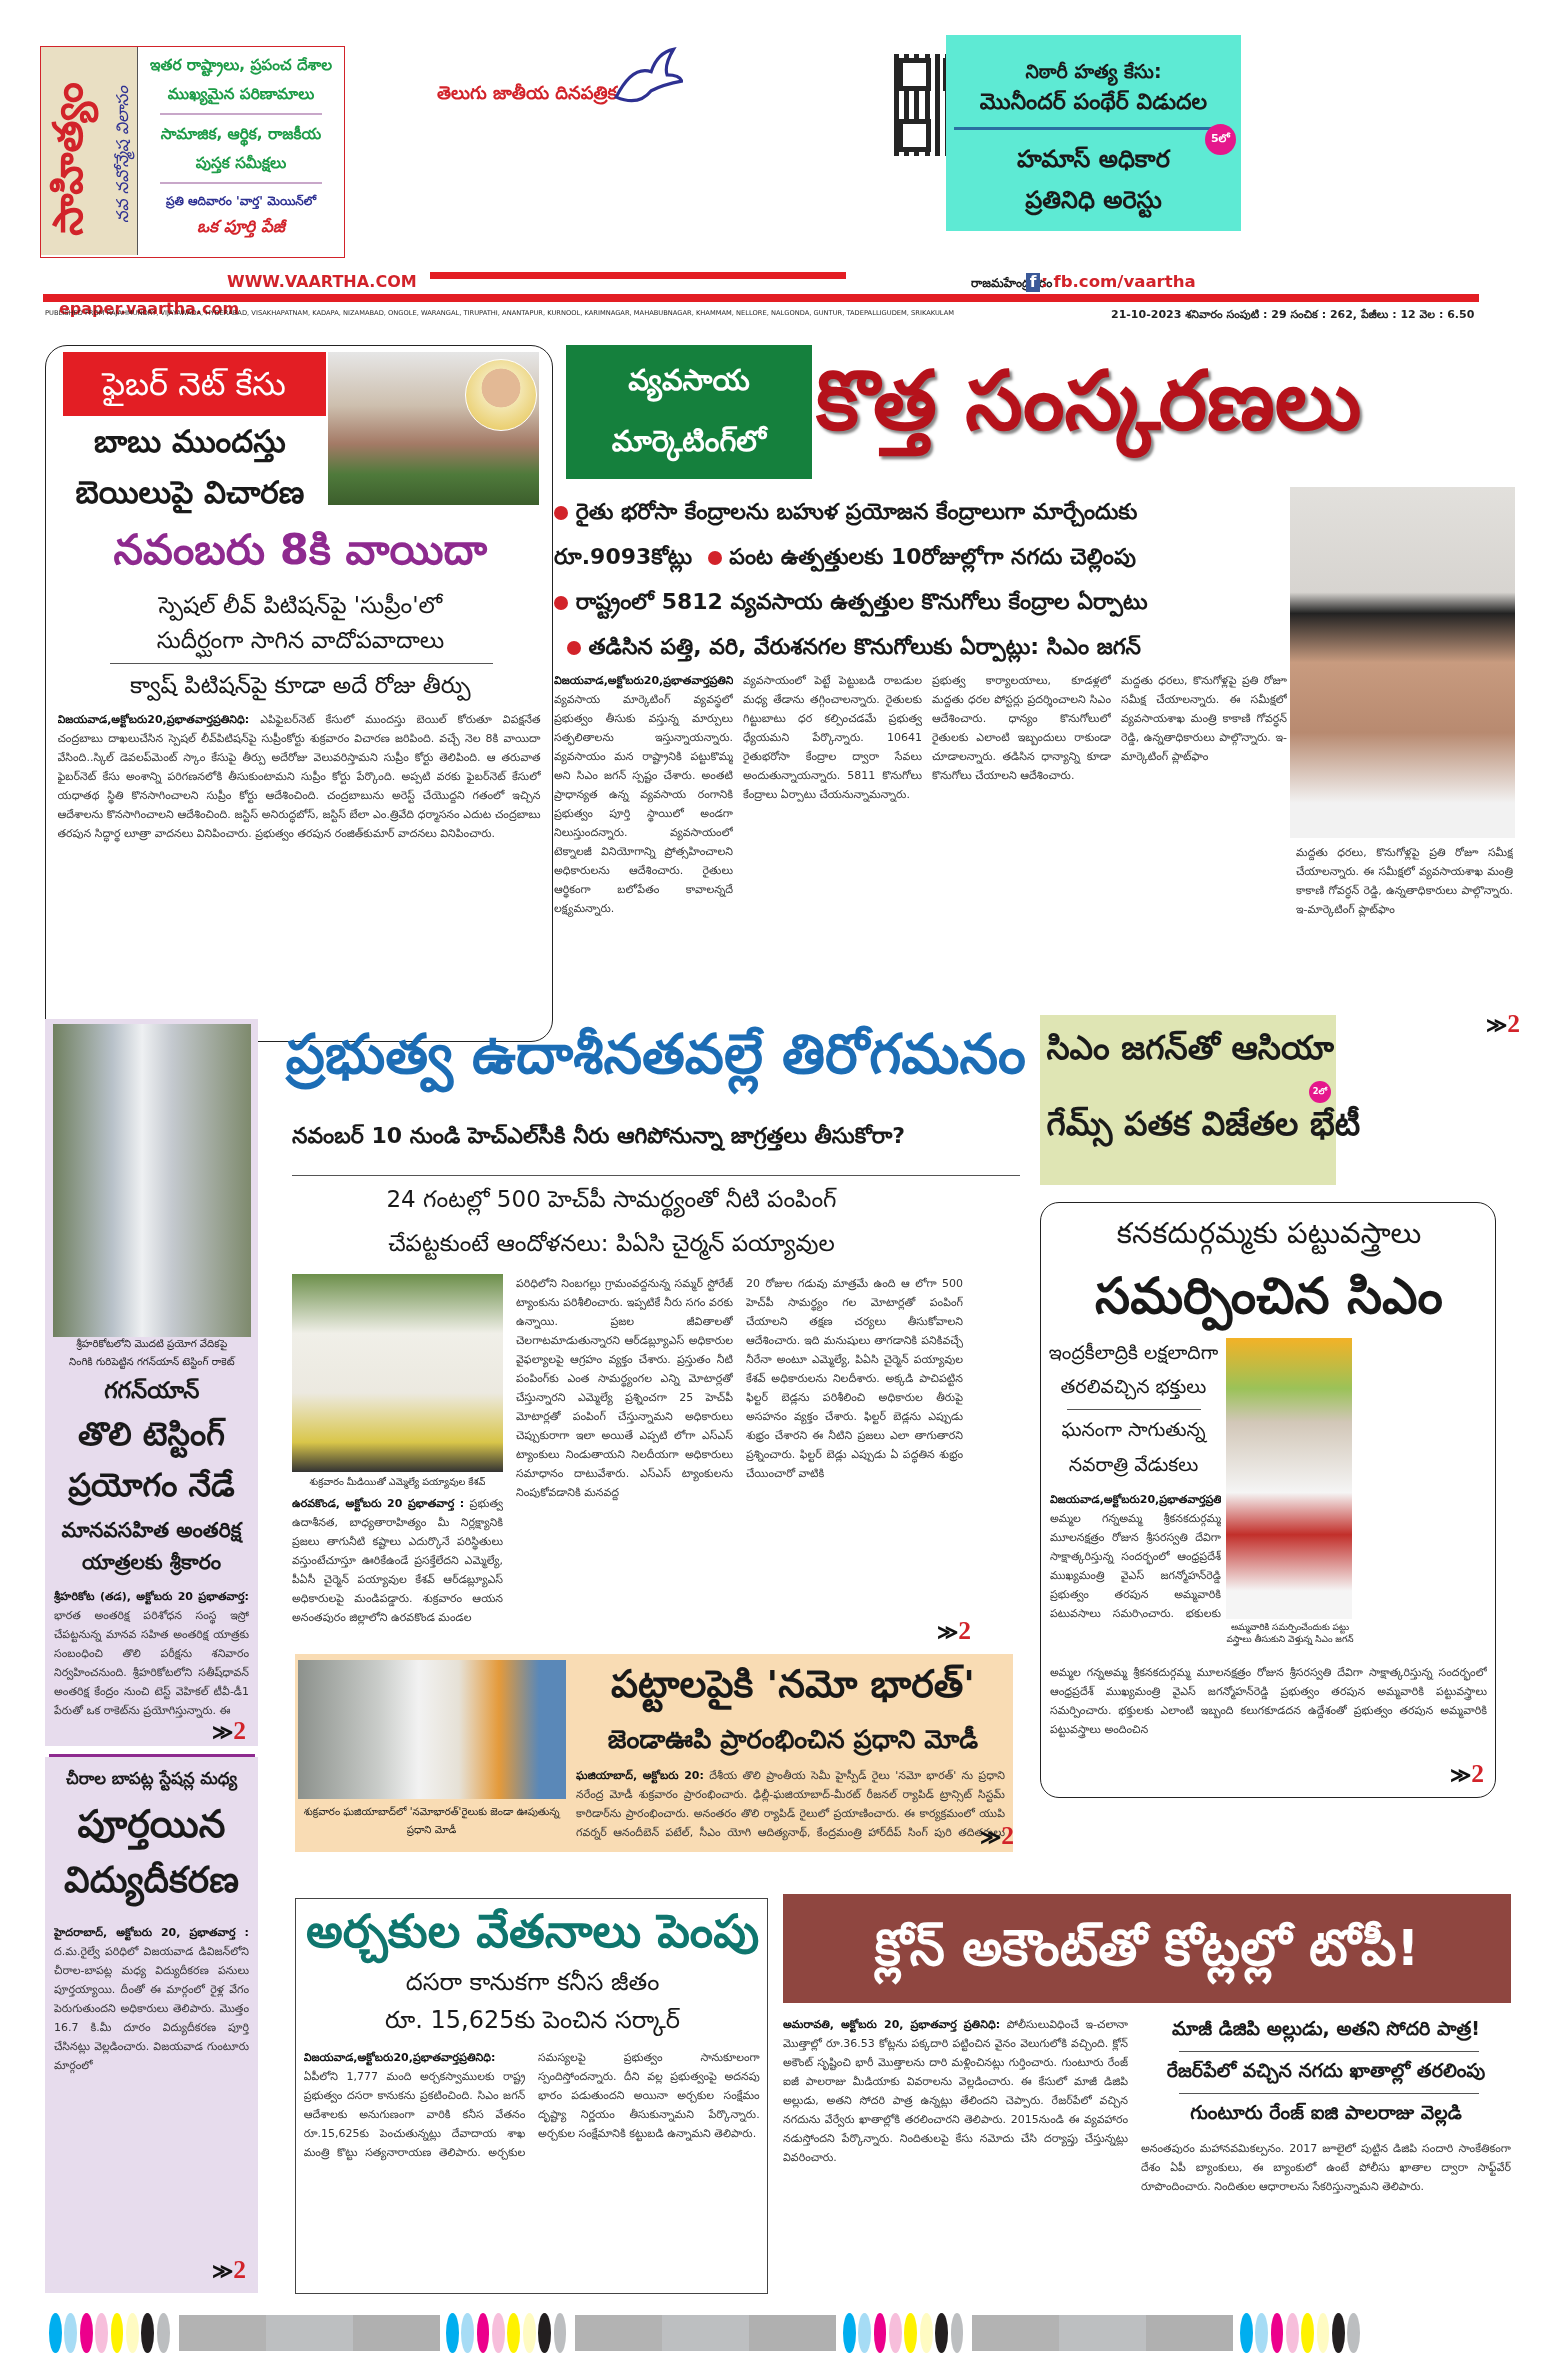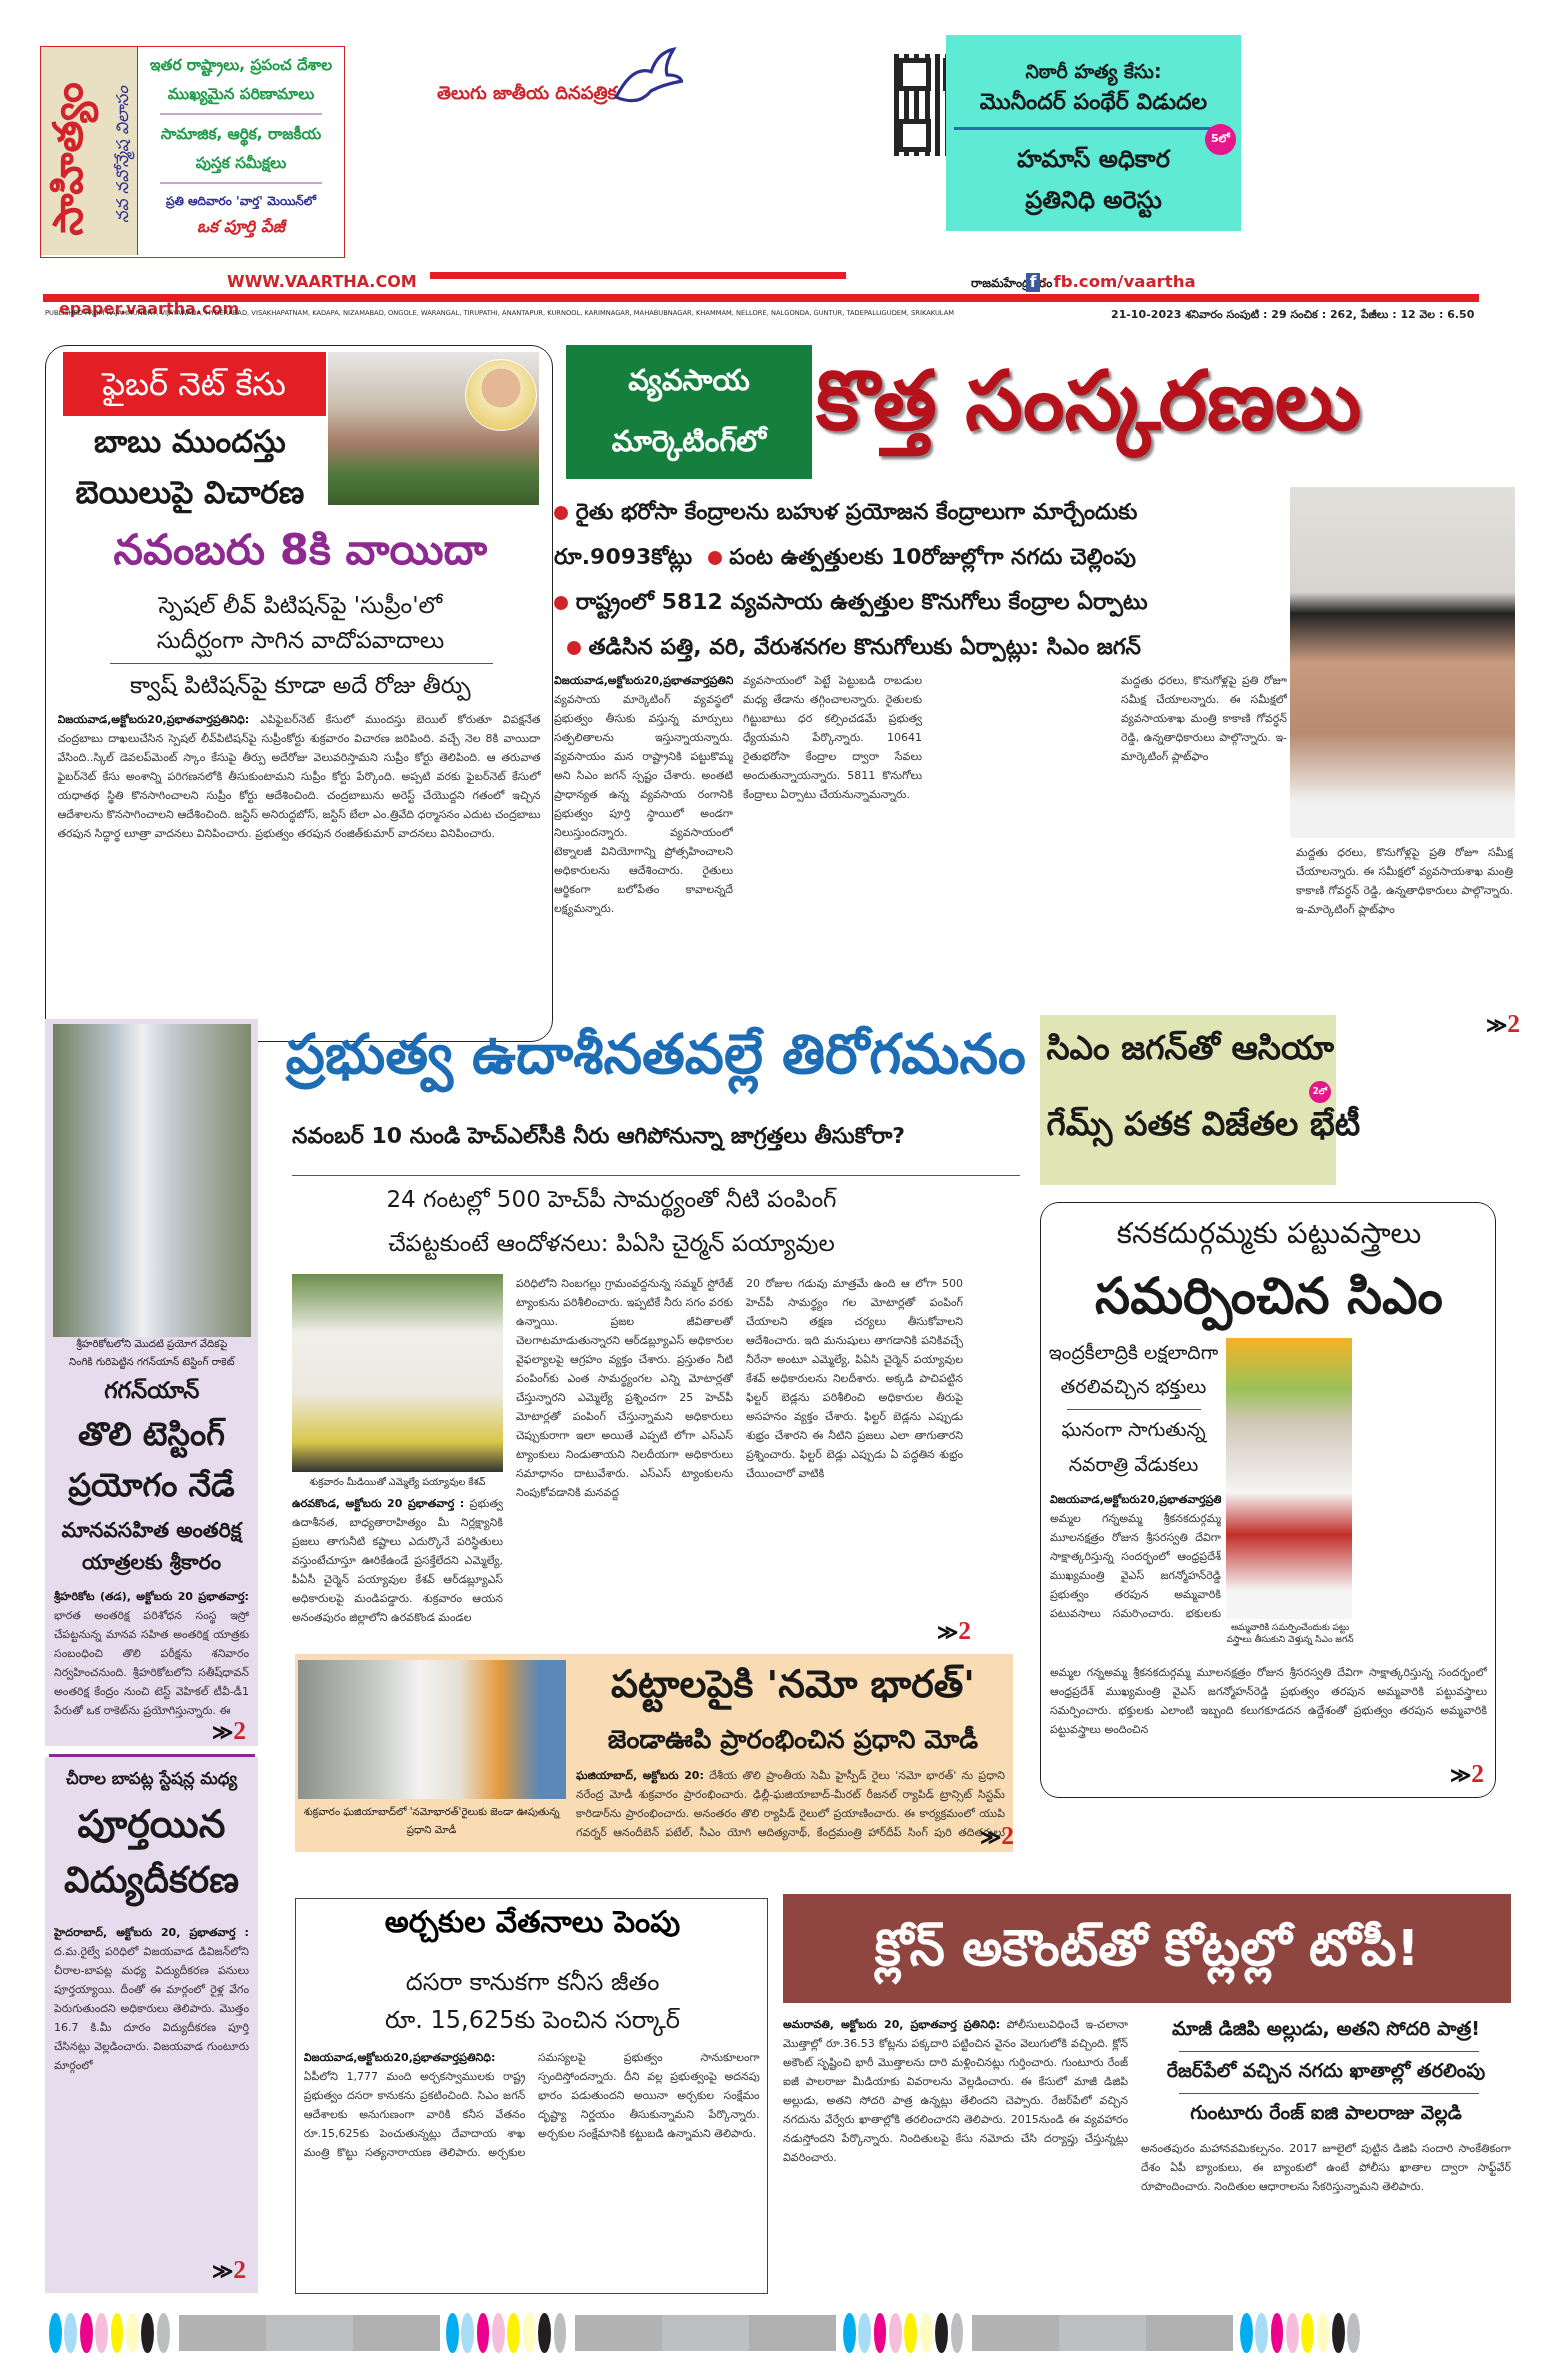--- a/index.html
+++ b/index.html
@@ -105,20 +105,21 @@
     <div><span class="bullet"></span><span>రాష్ట్రంలో 5812 వ్యవసాయ ఉత్పత్తుల కొనుగోలు కేంద్రాల ఏర్పాటు</span></div>
     <div style="padding-left:12.8px;"><span class="bullet"></span><span>తడిసిన పత్తి, వరి, వేరుశనగల కొనుగోలుకు ఏర్పాట్లు: సిఎం జగన్</span></div>
   </div>
 
   <div class="abs photo" style="left:736px;top:142px;width:225px;height:351px;background:linear-gradient(180deg,#e2e0dc 0%,#d7d4d0 30%,#222 36%,#c89b7f 50%,#b88a70 70%,#f2f2f2 90%);"></div>
 
   <div class="abs body-text" style="left:0;top:326px;width:179px;height:358px;">
     <span class="dateline">విజయవాడ,అక్టోబరు20,ప్రభాతవార్తప్రతినిధి:</span> <span>వ్యవసాయ మార్కెటింగ్ వ్యవస్థలో ప్రభుత్వం తీసుకు వస్తున్న మార్పులు సత్ఫలితాలను ఇస్తున్నాయన్నారు. వ్యవసాయం మన రాష్ట్రానికి పట్టుకొమ్మ అని సిఎం జగన్ స్పష్టం చేశారు. అంతటి ప్రాధాన్యత ఉన్న వ్యవసాయ రంగానికి ప్రభుత్వం పూర్తి స్థాయిలో అండగా నిలుస్తుందన్నారు. వ్యవసాయంలో టెక్నాలజీ వినియోగాన్ని ప్రోత్సహించాలని అధికారులను ఆదేశించారు. రైతులు ఆర్థికంగా బలోపేతం కావాలన్నదే లక్ష్యమన్నారు.</span>
   </div>
   <div class="abs body-text" style="left:189px;top:326px;width:179px;height:358px;"><span>వ్యవసాయంలో పెట్టే పెట్టుబడి రాబడుల మధ్య తేడాను తగ్గించాలన్నారు. రైతులకు గిట్టుబాటు ధర కల్పించడమే ప్రభుత్వ ధ్యేయమని పేర్కొన్నారు. 10641 రైతుభరోసా కేంద్రాల ద్వారా సేవలు అందుతున్నాయన్నారు. 5811 కొనుగోలు కేంద్రాలు ఏర్పాటు చేయనున్నామన్నారు.</span></div>
+  <div class="abs body-text" style="left:378px;top:326px;width:179px;height:358px;"><span>ప్రభుత్వ కార్యాలయాలు, కూడళ్లలో మద్దతు ధరల పోస్టర్లు ప్రదర్శించాలని సిఎం ఆదేశించారు. ధాన్యం కొనుగోలులో రైతులకు ఎలాంటి ఇబ్బందులు రాకుండా చూడాలన్నారు. తడిసిన ధాన్యాన్ని కూడా కొనుగోలు చేయాలని ఆదేశించారు.</span></div>
   <div class="abs body-text" style="left:567px;top:326px;width:166px;height:358px;"><span>మద్దతు ధరలు, కొనుగోళ్లపై ప్రతి రోజూ సమీక్ష చేయాలన్నారు. ఈ సమీక్షలో వ్యవసాయశాఖ మంత్రి కాకాణి గోవర్ధన్ రెడ్డి, ఉన్నతాధికారులు పాల్గొన్నారు. ఇ-మార్కెటింగ్ ప్లాట్‌ఫాం</span></div>
   <div class="abs body-text" style="left:742px;top:498px;width:217px;height:172px;"><span>మద్దతు ధరలు, కొనుగోళ్లపై ప్రతి రోజూ సమీక్ష చేయాలన్నారు. ఈ సమీక్షలో వ్యవసాయశాఖ మంత్రి కాకాణి గోవర్ధన్ రెడ్డి, ఉన్నతాధికారులు పాల్గొన్నారు. ఇ-మార్కెటింగ్ ప్లాట్‌ఫాం</span></div>
   <div class="abs more" style="left:932px;top:664px;"><span class="arrow">≫</span><span>2</span></div>
 </div>
 
 <div class="abs" style="left:45px;top:1019px;width:213px;height:727px;background:#e7dced;">
   <div class="abs photo" style="left:7.7px;top:5.1px;width:198px;height:313px;background:linear-gradient(90deg,#708060 0%,#b8c1c9 30%,#eef0f2 45%,#c4c9cf 60%,#7e8a6d 100%);"></div>
   <div class="abs center" style="left:3.8px;top:319px;width:206px;font-size:10.2px;">శ్రీహరికోటలోని మొదటి ప్రయోగ వేదికపై</div>
   <div class="abs center" style="left:3.8px;top:337px;width:206px;font-size:10.2px;">నింగికి గురిపెట్టిన గగన్‌యాన్ టెస్టింగ్ రాకెట్</div>
   <div class="abs center" style="left:3.8px;top:358px;width:206px;font-size:23px;font-weight:bold;">గగన్‌యాన్</div>
@@ -188,21 +189,21 @@
   <div class="abs center" style="left:2.6px;top:149px;width:268px;font-size:10.2px;line-height:18px;">శుక్రవారం ఘజియాబాద్‌లో 'నమోభారత్'రైలుకు జెండా ఊపుతున్న ప్రధాని మోడీ</div>
   <div class="abs center" style="left:281px;top:7.7px;width:434px;font-size:38px;font-weight:bold;white-space:nowrap;">పట్టాలపైకి 'నమో భారత్'</div>
   <div class="abs center" style="left:281px;top:70px;width:434px;font-size:25.5px;font-weight:bold;">జెండాఊపి ప్రారంభించిన ప్రధాని మోడీ</div>
   <div class="abs body-text" style="left:281px;top:112px;width:429px;height:77px;">
     <span class="dateline">ఘజియాబాద్, అక్టోబరు 20:</span> <span>దేశీయ తొలి ప్రాంతీయ సెమీ హైస్పీడ్ రైలు 'నమో భారత్' ను ప్రధాని నరేంద్ర మోడీ శుక్రవారం ప్రారంభించారు. ఢిల్లీ-ఘజియాబాద్-మీరట్ రీజనల్ ర్యాపిడ్ ట్రాన్సిట్ సిస్టమ్ కారిడార్‌ను ప్రారంభించారు. అనంతరం తొలి ర్యాపిడ్ రైలులో ప్రయాణించారు. ఈ కార్యక్రమంలో యుపి గవర్నర్ ఆనందీబెన్ పటేల్, సీఎం యోగి ఆదిత్యనాథ్, కేంద్రమంత్రి హార్‌దీప్ సింగ్ పురి తదితరులు పాల్గొన్నారు. రైలును ప్రారంభించిన</span>
   </div>
   <div class="abs more" style="left:685px;top:167px;"><span class="arrow">≫</span><span>2</span></div>
 </div>
 
 <div class="abs" style="left:295px;top:1898px;width:473px;height:396px;border:1.3px solid #444;">
-  <div class="abs center" style="left:0;top:5.1px;width:473px;font-size:30px;font-weight:bold;color:#000000;white-space:nowrap;">అర్చకుల వేతనాలు పెంపు</div>
+  <div class="abs center" style="left:0;top:5.1px;width:473px;font-size:46px;font-weight:bold;color:#0f766e;white-space:nowrap;">అర్చకుల వేతనాలు పెంపు</div>
   <div class="abs center" style="left:0;top:69px;width:473px;font-size:24px;">దసరా కానుకగా కనీస జీతం</div>
   <div class="abs center" style="left:0;top:107px;width:473px;font-size:24px;">రూ. 15,625కు పెంచిన సర్కార్</div>
   <div class="abs body-text" style="left:7.7px;top:149px;width:456px;height:236px;column-count:2;column-gap:12.8px;">
     <span class="dateline">విజయవాడ,అక్టోబరు20,ప్రభాతవార్తప్రతినిధి:</span> <span>ఏపీలోని 1,777 మంది అర్చకస్వాములకు రాష్ట్ర ప్రభుత్వం దసరా కానుకను ప్రకటించింది. సిఎం జగన్ ఆదేశాలకు అనుగుణంగా వారికి కనీస వేతనం రూ.15,625కు పెంచుతున్నట్లు దేవాదాయ శాఖ మంత్రి కొట్టు సత్యనారాయణ తెలిపారు. అర్చకుల సమస్యలపై ప్రభుత్వం సానుకూలంగా స్పందిస్తోందన్నారు. దీని వల్ల ప్రభుత్వంపై అదనపు భారం పడుతుందని అయినా అర్చకుల సంక్షేమం దృష్ట్యా నిర్ణయం తీసుకున్నామని పేర్కొన్నారు. అర్చకుల సంక్షేమానికి కట్టుబడి ఉన్నామని తెలిపారు.</span>
   </div>
 </div>
 
 <div class="abs" style="left:783px;top:1894px;width:728px;height:400px;">
   <div class="abs center" style="left:0;top:0;width:728px;height:109px;background:#8f4640;">
     <div style="font-size:50px;line-height:109px;font-weight:bold;color:#ffffff;white-space:nowrap;">క్లోన్ అకౌంట్‌తో కోట్లల్లో టోపీ!</div>

